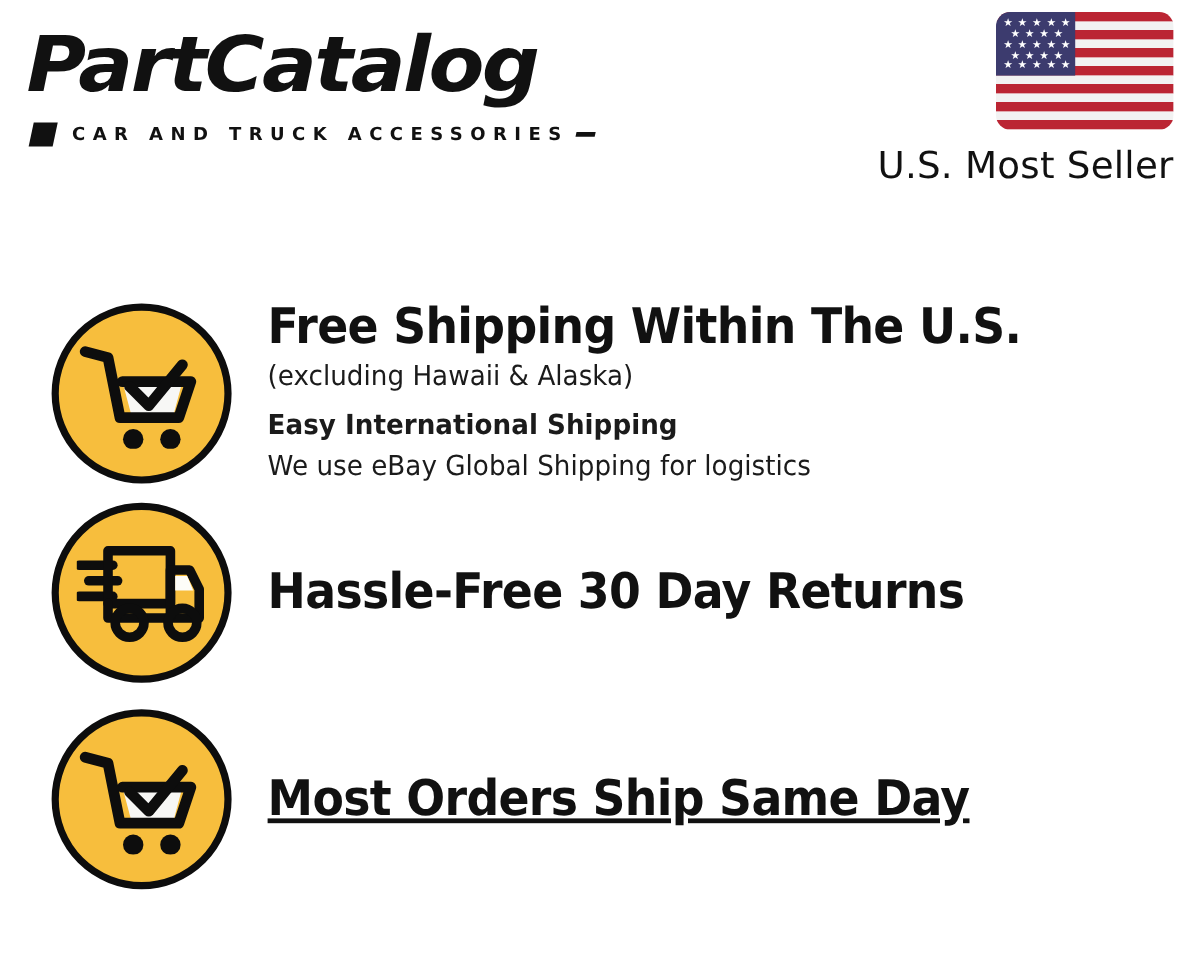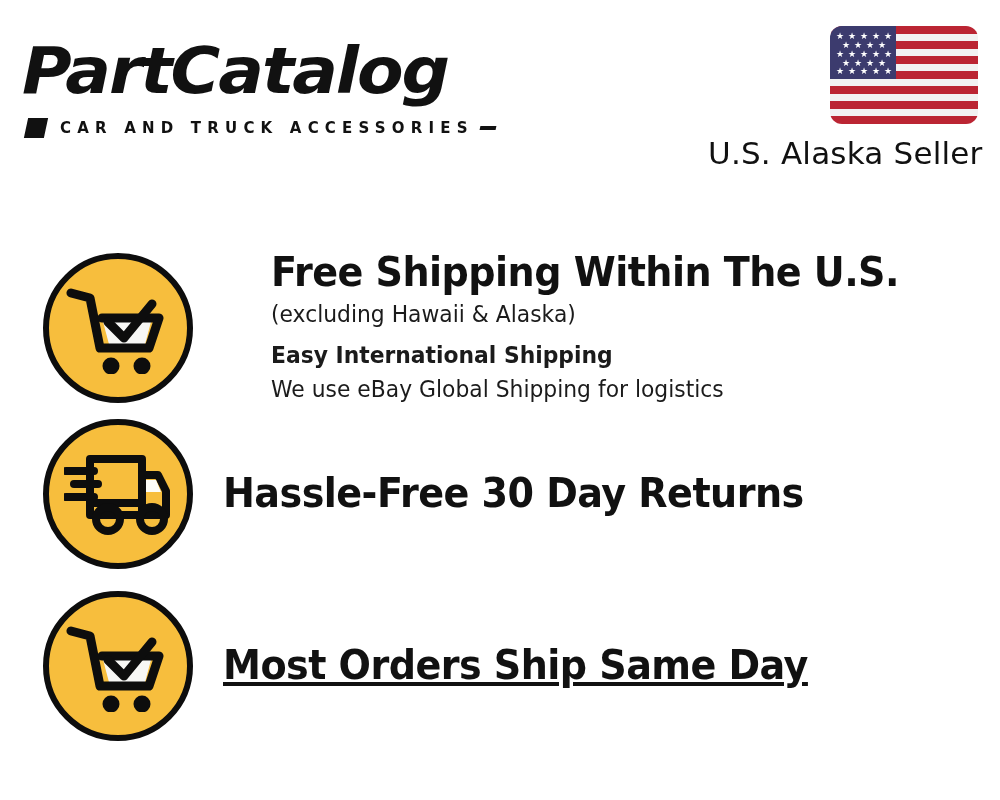--- a/index.html
+++ b/index.html
@@ -21,21 +21,21 @@
     position: relative;
     width: 1000px;
     height: 800px;
     background: #ffffff;
   }
 
   
   .header {
     position: absolute;
     left: 0;
-    top: 16px;
+    top: 0;
     width: 992px;
     height: 170px;
   }
 
   .brand-logo {
     position: absolute;
     left: 22px;
     top: 18px;
     width: 470px;
     height: 100px;
@@ -144,21 +144,21 @@
     top: 205px;
     width: 1000px;
   }
   .feature-row {
     position: absolute;
     left: 0;
     width: 1000px;
     display: flex;
     align-items: center;
   }
-  .feature-row.row-0 { top: 42px; gap: 48px; }
+  .feature-row.row-0 { top: 42px; }
   .feature-row.row-1 { top: 214px; justify-content: flex-end; }
   .feature-row.row-2 { top: 386px; text-decoration: underline; }
 
   .icon-badge {
     position: relative;
     flex: 0 0 auto;
     margin-left: 43px;
     width: 150px;
     height: 150px;
     border-radius: 50%;
@@ -258,21 +258,21 @@
         <span class="star" style="left:12px; top:33px;">★</span>
         <span class="star" style="left:24px; top:33px;">★</span>
         <span class="star" style="left:36px; top:33px;">★</span>
         <span class="star" style="left:48px; top:33px;">★</span>
         <span class="star" style="left:6px;  top:41px;">★</span>
         <span class="star" style="left:18px; top:41px;">★</span>
         <span class="star" style="left:30px; top:41px;">★</span>
         <span class="star" style="left:42px; top:41px;">★</span>
         <span class="star" style="left:54px; top:41px;">★</span>
       </span>
-      <div class="seller-label">U.S. Alaska Seller</div>
+      <div class="seller-label">U.S. Most Seller</div>
     </div>
 
   </div>
 
   <div class="features">
 
     <div class="feature-row row-0">
       <div class="icon-badge">
         <svg width="104" height="92" viewBox="0 0 104 92" aria-hidden="true">
 

